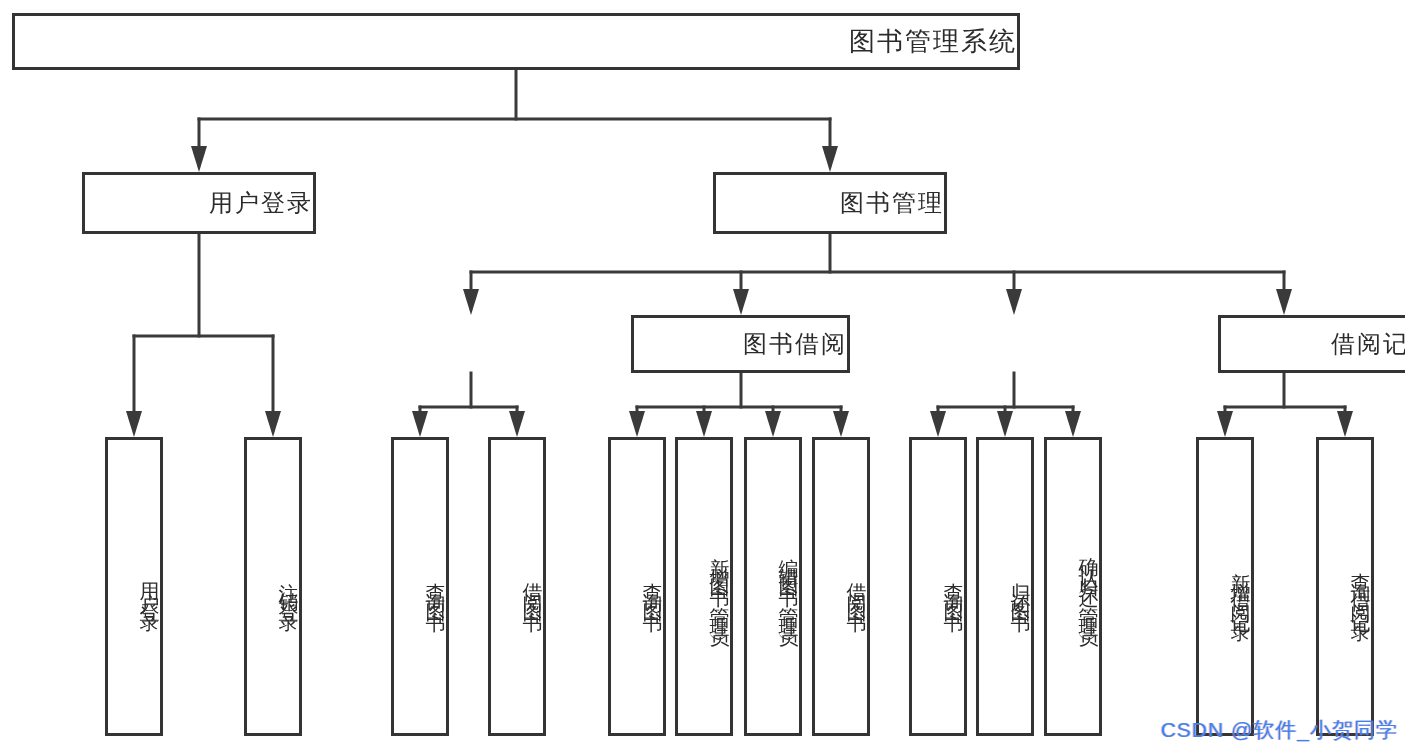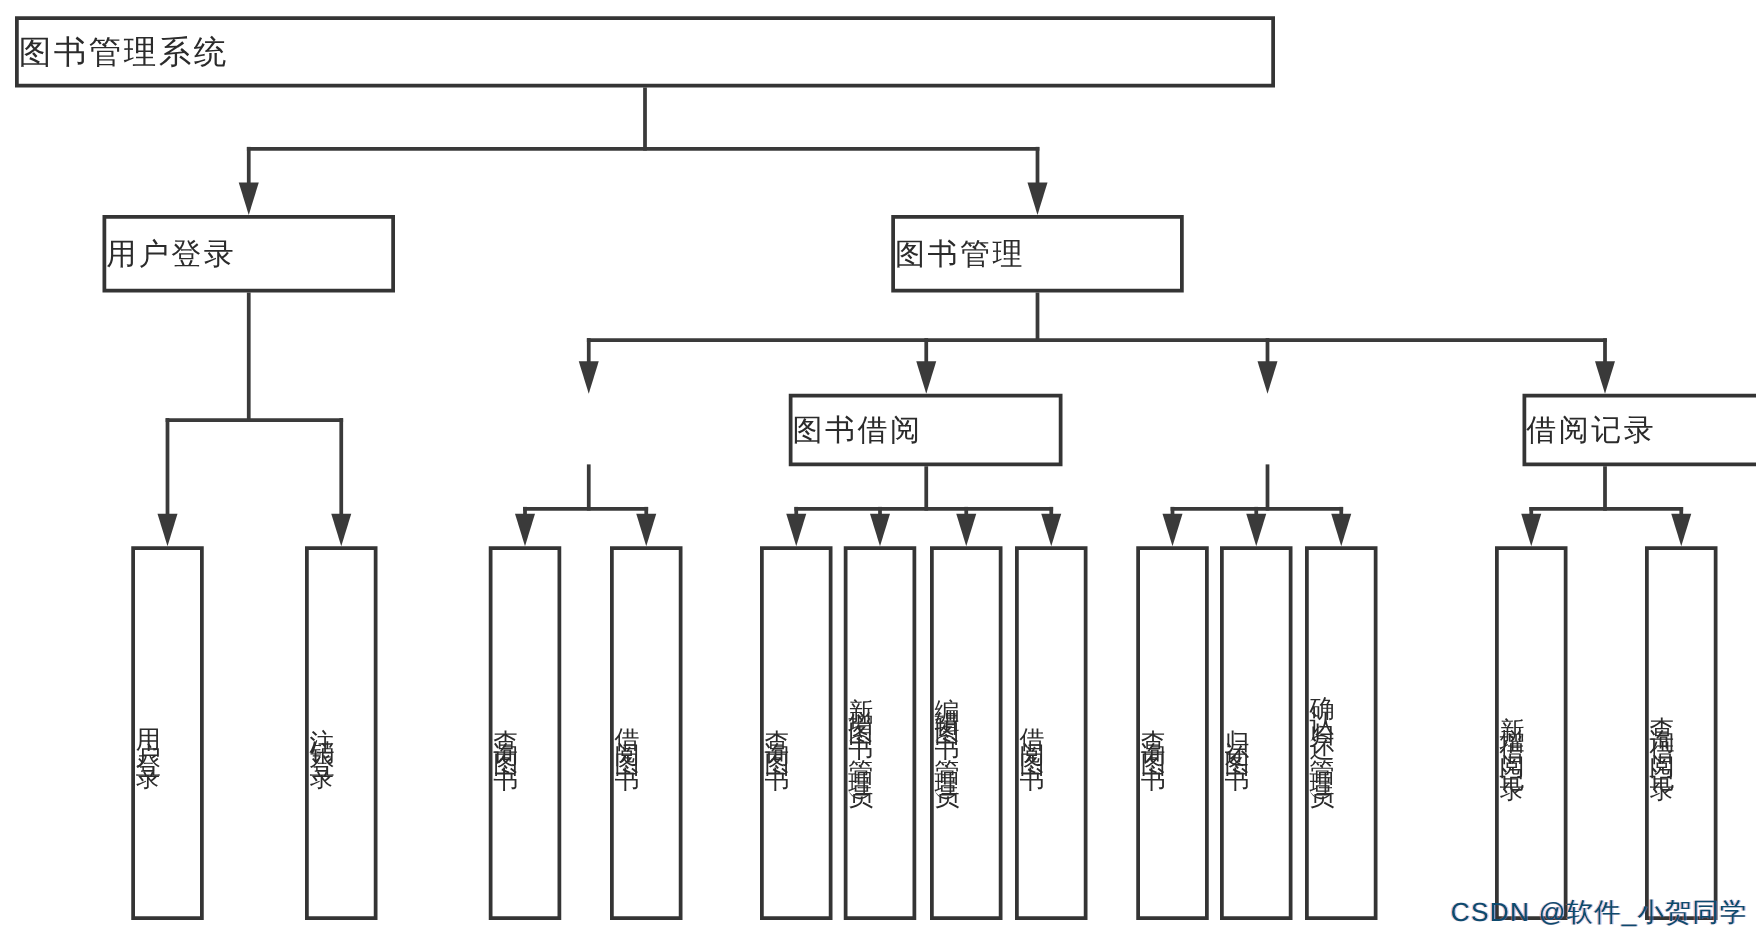--- a/index.html
+++ b/index.html
@@ -18,41 +18,41 @@
     width: 1405px; height: 747px;
     z-index: 1;
   }
   .node {
     position: absolute;
     box-sizing: border-box;
     background: #ffffff;
     border: 3px solid #343434;
     display: flex;
     align-items: center;
-    justify-content: flex-start;
+    justify-content: flex-end;
     z-index: 2;
     color: #2b2b2b;
   }
   .node.lvl1 { left: 12px; top: 13px; width: 1008px; height: 57px; font-size: 26px; letter-spacing: 2px; }
   .node.lvl2 { top: 172px; width: 234px; height: 62px; font-size: 24px; letter-spacing: 2px; }
   .node.lvl3 { top: 315px; height: 58px; font-size: 24px; letter-spacing: 2px; }
   .node.leaf { top: 437px; width: 58px; height: 299px; font-size: 20px; }
   .node.leaf .vtext {
     writing-mode: vertical-rl;
     text-orientation: mixed;
     letter-spacing: 10px;
     line-height: 1;
     white-space: nowrap;
   }
   .watermark {
     position: absolute;
     right: 7px;
     bottom: 3px;
     font-size: 21px;
-    color: #0c4a6e;
+    color: #3b82f6;
     z-index: 3;
     letter-spacing: 1px;
     text-shadow: -1px 0 0 rgba(230,120,110,0.45), 1px 0 0 rgba(110,140,230,0.45);
   }
 </style>
 </head>
 <body>
 
 <div class="canvas">
 

